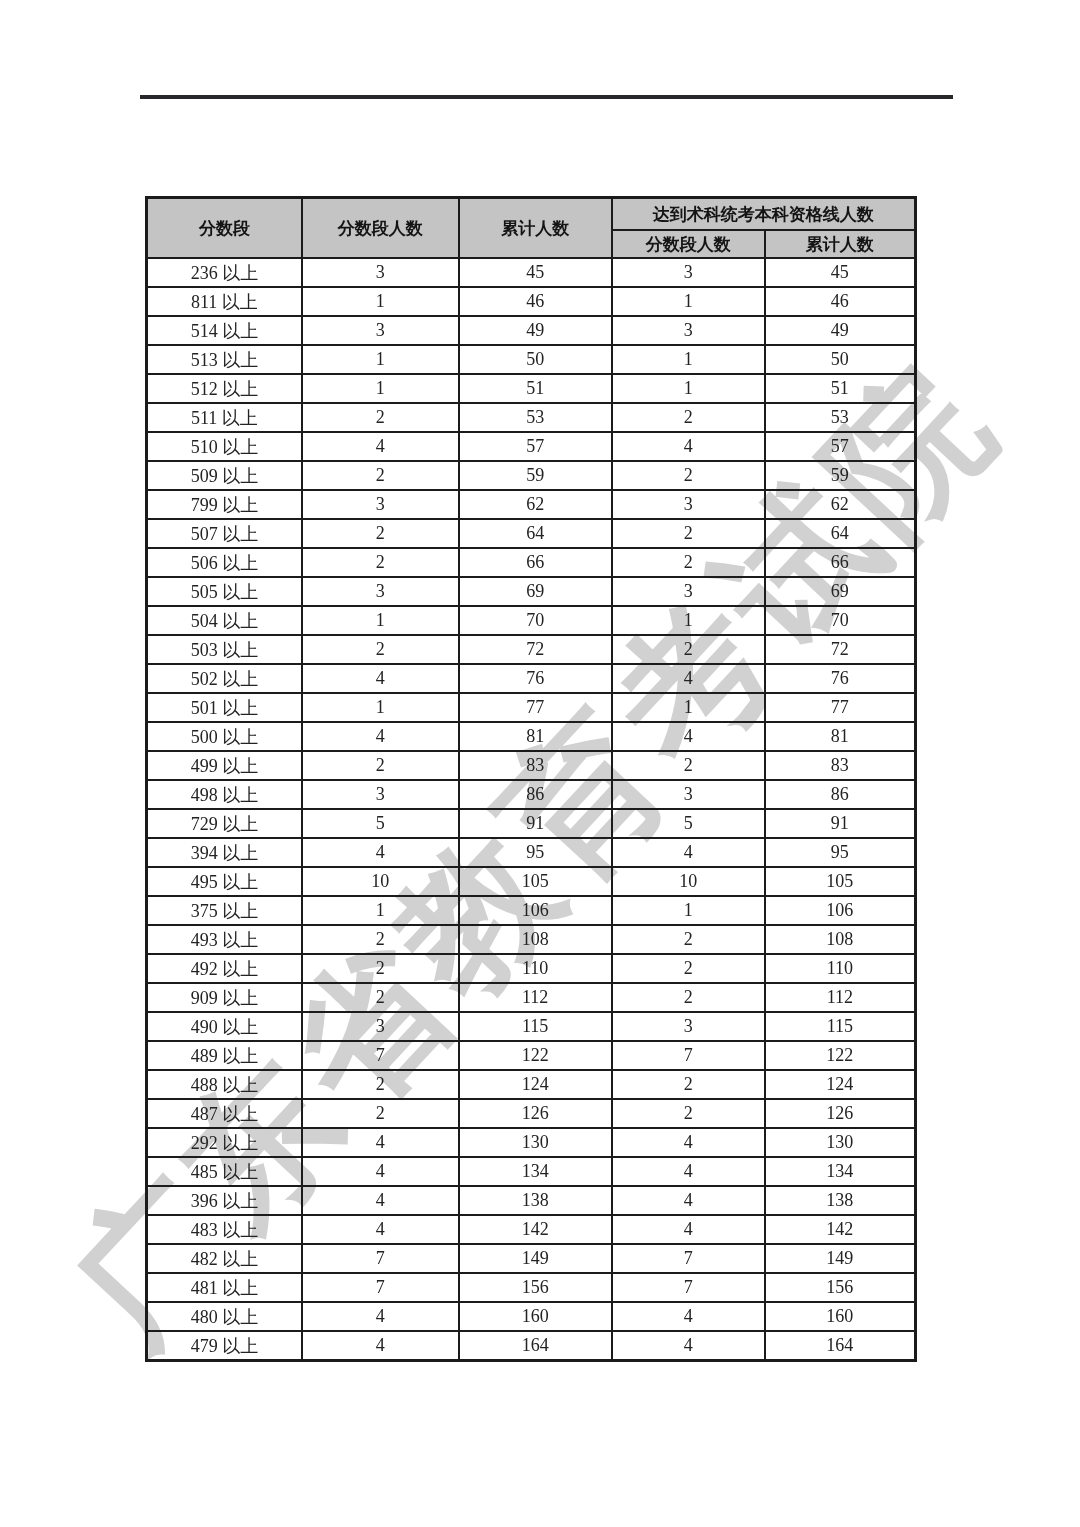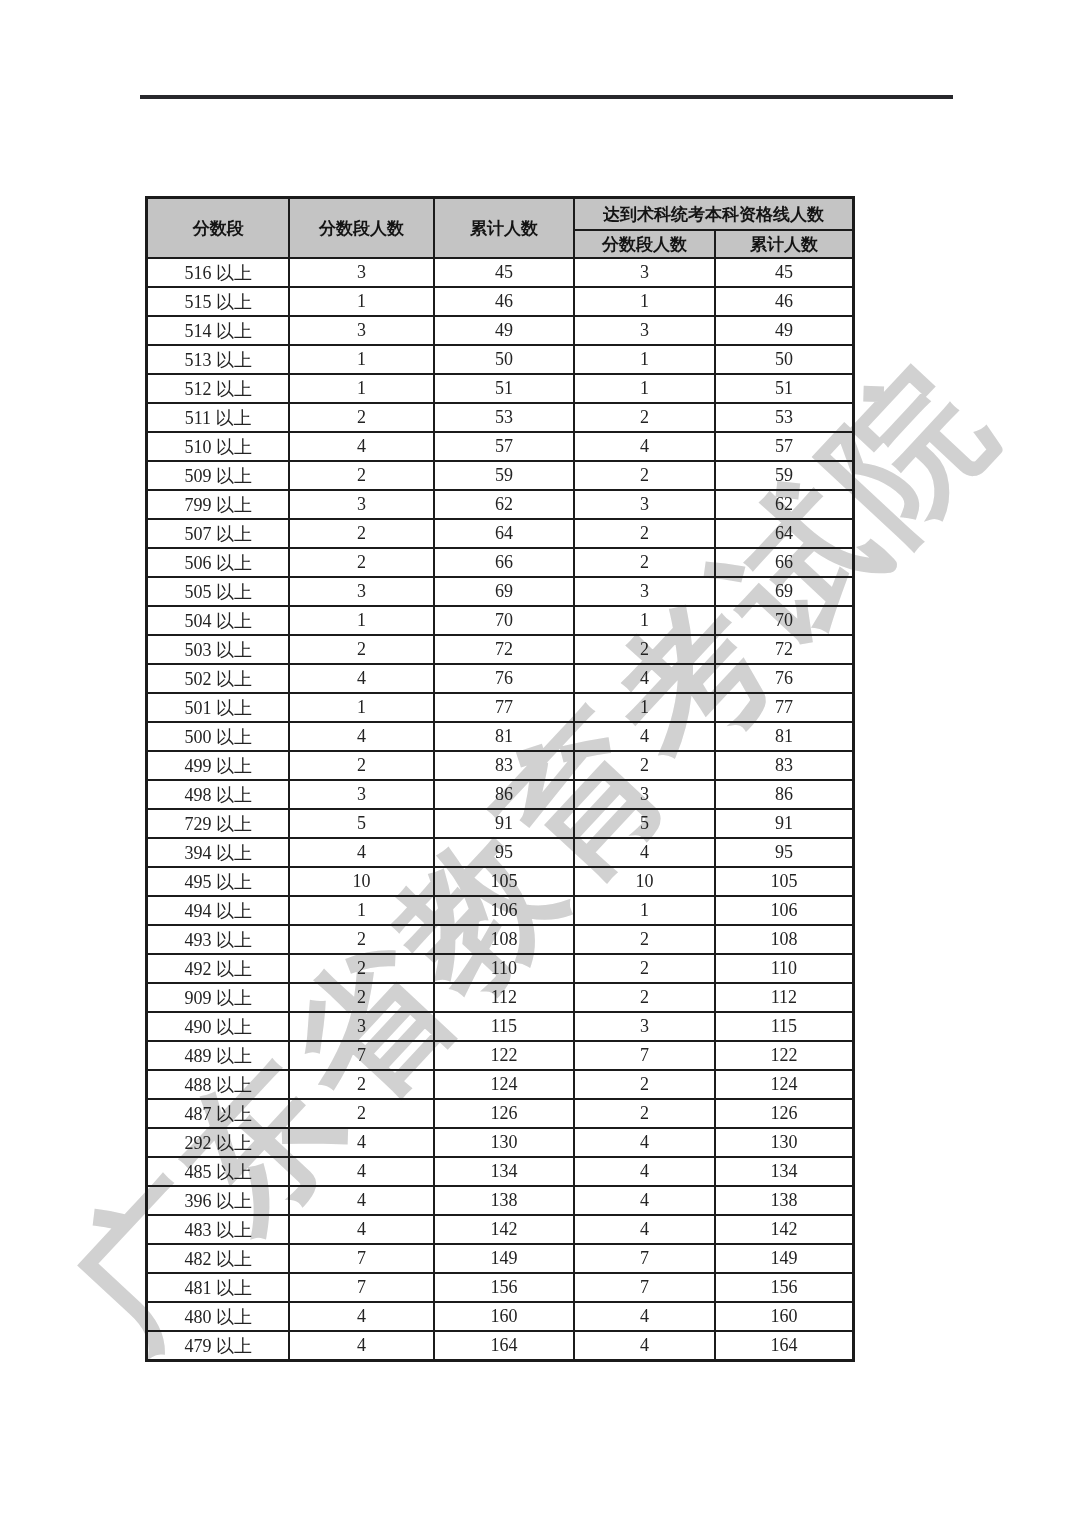--- a/index.html
+++ b/index.html
@@ -32,21 +32,21 @@
     opacity: 0.85;
     white-space: nowrap;
     z-index: 1;
     font-family: "Liberation Serif", serif;
     user-select: none;
   }
   table.score-table {
     position: absolute;
     left: 145px;
     top: 196px;
-    width: 710px;
+    width: 772px;
     border-collapse: collapse;
     table-layout: fixed;
     z-index: 2;
     background: transparent;
     border: 3px solid #1b1b1b;
   }
   .score-table th, .score-table td {
     border: 2px solid #1b1b1b;
     text-align: center;
     vertical-align: middle;
@@ -94,28 +94,28 @@
         <th rowspan="2">累计人数</th>
         <th colspan="2">达到术科统考本科资格线人数</th>
       </tr>
       <tr class="hdr-row-2">
         <th>分数段人数</th>
         <th>累计人数</th>
       </tr>
     </thead>
     <tbody>
         <tr>
-          <td>516 以上</td>
+          <td>236 以上</td>
           <td>3</td>
           <td>45</td>
           <td>3</td>
           <td>45</td>
         </tr>
         <tr>
-          <td>515 以上</td>
+          <td>811 以上</td>
           <td>1</td>
           <td>46</td>
           <td>1</td>
           <td>46</td>
         </tr>
         <tr>
           <td>514 以上</td>
           <td>3</td>
           <td>49</td>
           <td>3</td>
@@ -248,21 +248,21 @@
           <td>95</td>
         </tr>
         <tr>
           <td>495 以上</td>
           <td>10</td>
           <td>105</td>
           <td>10</td>
           <td>105</td>
         </tr>
         <tr>
-          <td>494 以上</td>
+          <td>375 以上</td>
           <td>1</td>
           <td>106</td>
           <td>1</td>
           <td>106</td>
         </tr>
         <tr>
           <td>493 以上</td>
           <td>2</td>
           <td>108</td>
           <td>2</td>

